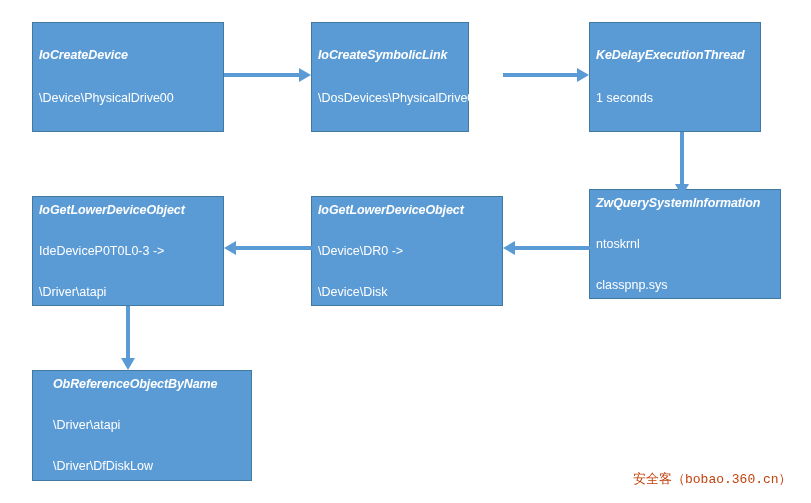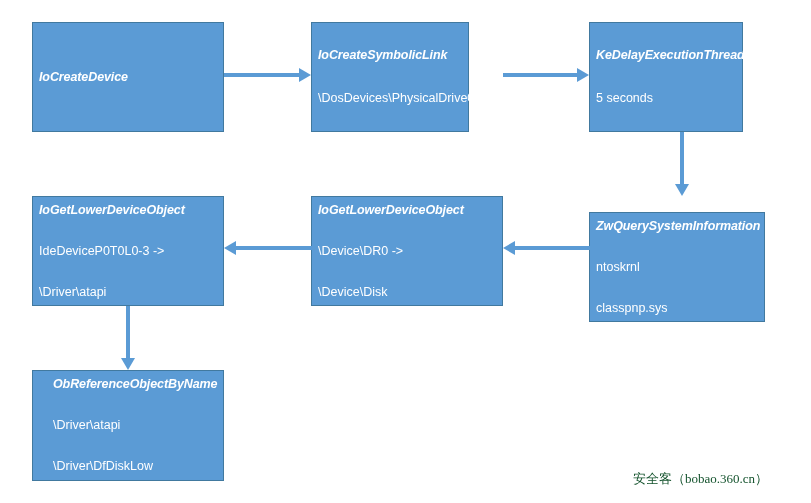--- a/index.html
+++ b/index.html
@@ -52,63 +52,64 @@
     position: absolute;
   }
   .conn svg {
     display: block;
     overflow: visible;
   }
 
   .watermark {
     position: absolute;
     font-size: 13px;
-    color: #14532d;
+    color: #c2410c;
     white-space: nowrap;
-    font-family: Liberation Serif, serif;
+    font-family: Liberation Mono, monospace;
   }
 </style>
 </head>
 <body>
 
 <div id="canvas">
 
   <div class="node" style="left:32px; top:22px; width:192px; height:110px;">
     <div class="node-title">IoCreateDevice</div>
+    <div class="node-line gap-1">\Device\PhysicalDrive00</div>
   </div>
 
   <div class="node" style="left:311px; top:22px; width:158px; height:110px;">
     <div class="node-title">IoCreateSymbolicLink</div>
     <div class="node-line gap-1">\DosDevices\PhysicalDrive00</div>
   </div>
 
-  <div class="node" style="left:589px; top:22px; width:154px; height:110px;">
+  <div class="node" style="left:589px; top:22px; width:172px; height:110px;">
     <div class="node-title">KeDelayExecutionThread</div>
-    <div class="node-line gap-1">5 seconds</div>
+    <div class="node-line gap-1">1 seconds</div>
   </div>
 
-  <div class="node" style="left:589px; top:212px; width:176px; height:110px;">
+  <div class="node" style="left:589px; top:189px; width:192px; height:110px;">
     <div class="node-title">ZwQuerySystemInformation</div>
     <div class="node-line gap-2">ntoskrnl</div>
     <div class="node-line gap-2">classpnp.sys</div>
   </div>
 
   <div class="node" style="left:311px; top:196px; width:192px; height:110px;">
     <div class="node-title">IoGetLowerDeviceObject</div>
     <div class="node-line gap-2">\Device\DR0 -&gt;</div>
     <div class="node-line gap-2">\Device\Disk</div>
   </div>
 
   <div class="node" style="left:32px; top:196px; width:192px; height:110px;">
     <div class="node-title">IoGetLowerDeviceObject</div>
     <div class="node-line gap-2">IdeDeviceP0T0L0-3 -&gt;</div>
     <div class="node-line gap-2">\Driver\atapi</div>
   </div>
 
-  <div class="node" style="left:32px; top:370px; width:192px; height:111px;padding-left:20px;">
+  <div class="node" style="left:32px; top:370px; width:220px; height:111px;padding-left:20px;">
     <div class="node-title">ObReferenceObjectByName</div>
     <div class="node-line gap-2">\Driver\atapi</div>
     <div class="node-line gap-2">\Driver\DfDiskLow</div>
   </div>
 
   <div class="conn" style="left:224px; top:66px; width:88px; height:18px;">
     <svg width="88" height="18" viewBox="0 0 88 18">
       <line x1="0" y1="9" x2="75" y2="9" stroke="#5B9BD5" stroke-width="4"></line>
       <polygon points="75,2 87,9 75,16" fill="#5B9BD5"></polygon>
     </svg>

